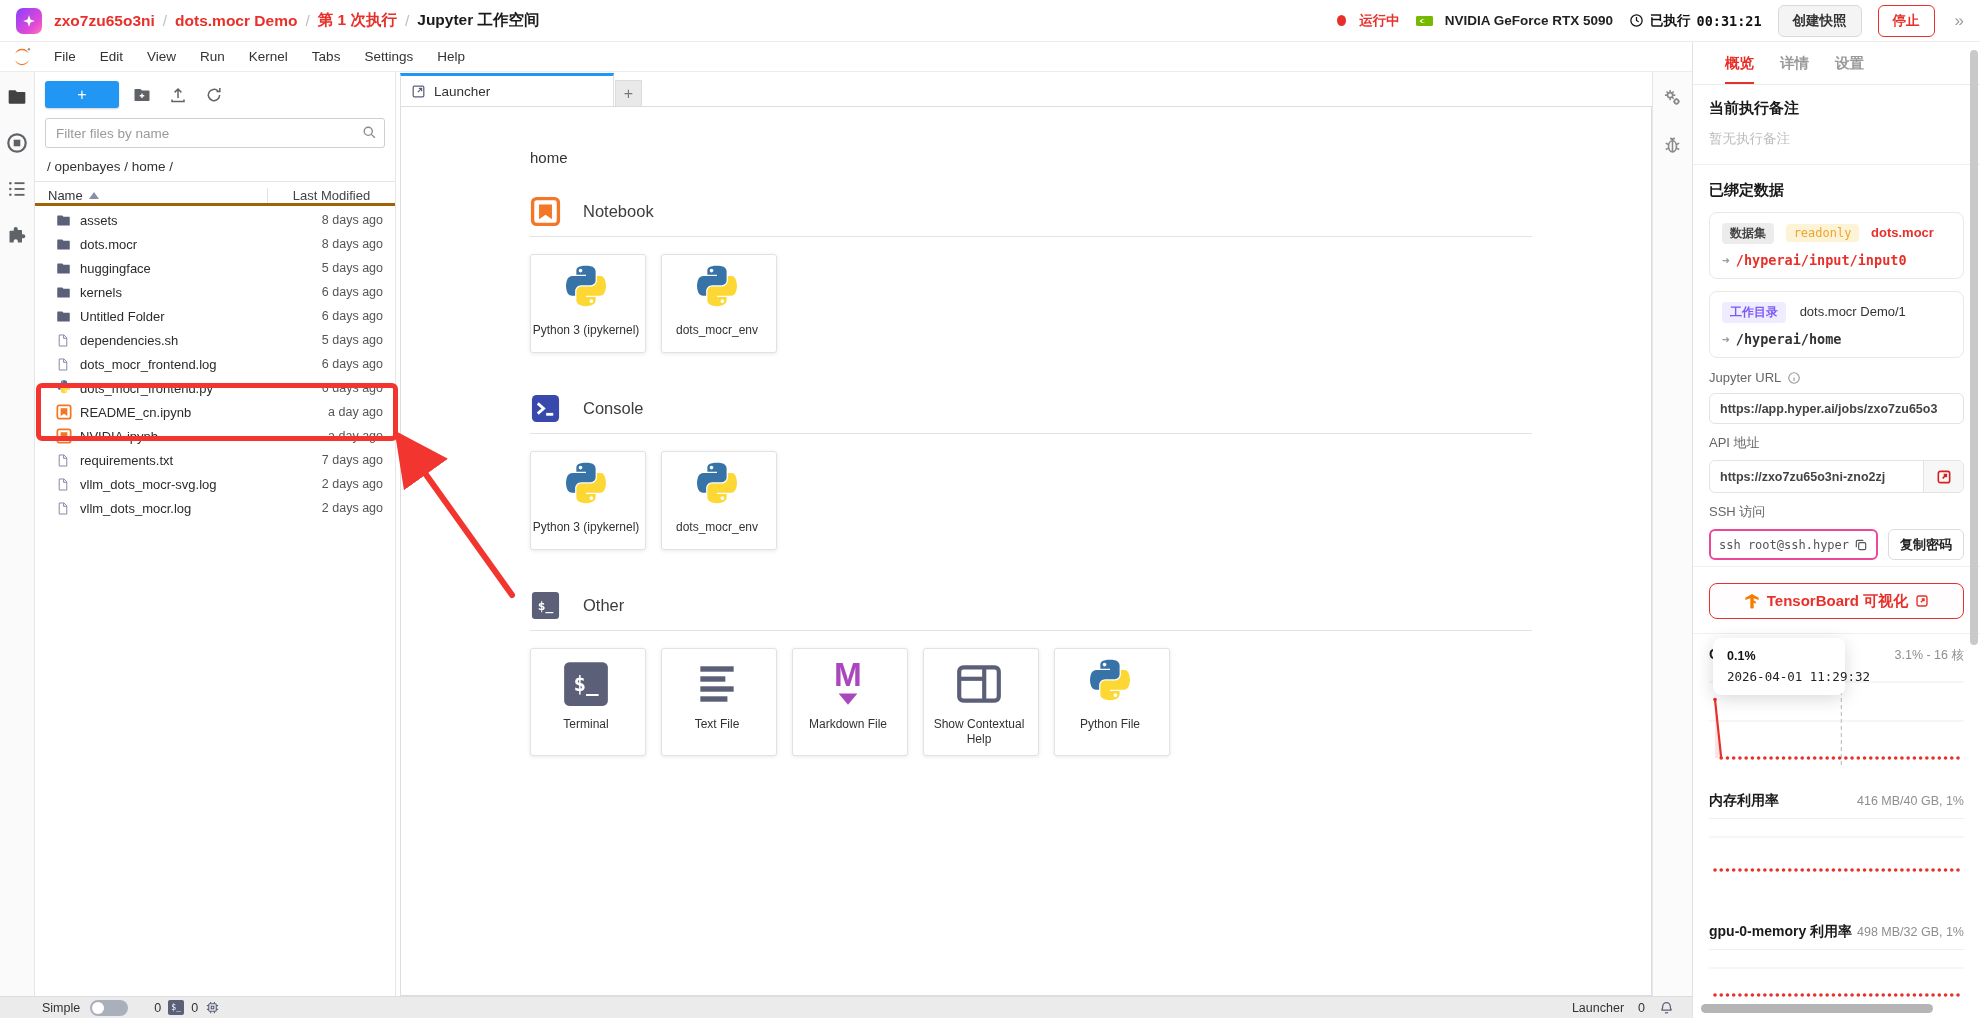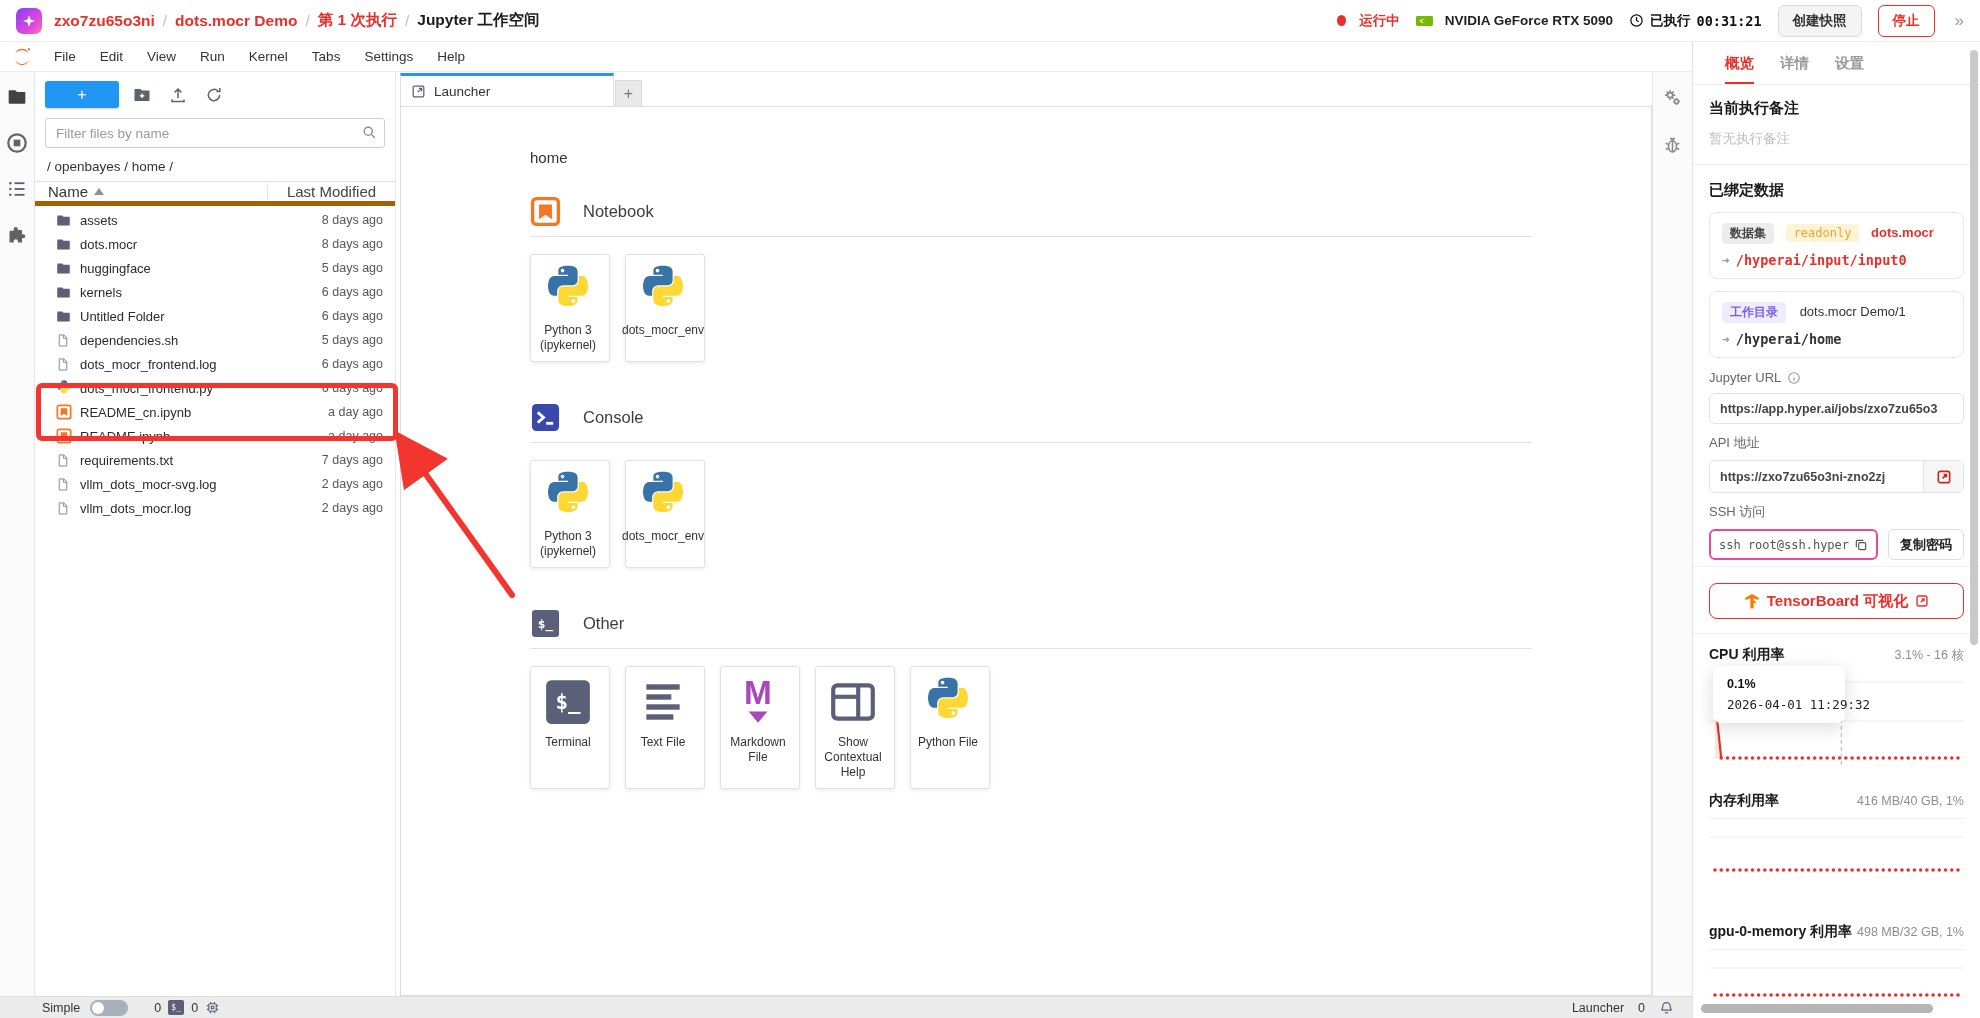--- a/index.html
+++ b/index.html
@@ -38,21 +38,21 @@
   
   .fbrowser { width:361px; border-right:1px solid #e6e6e6; display:flex; flex-direction:column; flex:none; background:#fff; }
   .fb-toolbar { display:flex; align-items:center; gap:10px; padding:9px 10px 4px 10px; }
   .new-btn { width:74px; height:27px; background:#2196f3; border:none; border-radius:3px; color:#fff; font-size:16px; cursor:pointer; box-shadow:0 1px 2px rgba(0,0,0,.2); }
   .tool-icon { width:26px; height:26px; display:flex; align-items:center; justify-content:center; cursor:pointer; }
   .filter-wrap { margin:6px 10px; position:relative; }
   .filter-input { width:100%; height:30px; border:1px solid #cfcfcf; border-radius:3px; padding:0 30px 0 10px; font-size:13.5px; color:#555; font-family:inherit; }
   .filter-input::placeholder { color:#9a9a9a; }
   .filter-search { position:absolute; right:8px; top:7px; }
   .fb-crumb { padding:5px 12px 7px 12px; font-size:13.5px; color:#333; }
-  .fb-header { display:flex; align-items:center; height:25px; border-top:1px solid #e4e4e4; border-bottom:5px solid #a16207; font-size:15px; color:#333; }
+  .fb-header { display:flex; align-items:flex-end; height:25px; border-top:1px solid #e4e4e4; border-bottom:3px solid #a16207; font-size:13px; color:#333; }
   .fb-h-name { flex:1; padding-left:13px; display:flex; align-items:center; gap:6px; }
   .fb-h-mod { width:128px; border-left:1px solid #e4e4e4; text-align:center; color:#444; }
   .flist { flex:1; overflow:hidden; padding-top:2px; }
   .frow { display:flex; align-items:center; height:24px; padding:0 12px 0 21px; cursor:pointer; }
   .ficon { width:16px; height:16px; margin-right:8px; flex:none; display:flex; align-items:center; }
   .fname { flex:1; font-size:13px; color:#2b2b2b; white-space:nowrap; overflow:hidden; }
   .fdate { font-size:12.5px; color:#555; }
 
   
   .dock { flex:1; display:flex; flex-direction:column; min-width:0; background:#fff; padding-left:4px; }
@@ -60,21 +60,21 @@
   .tab { width:214px; height:33px; background:#fff; border:1px solid #e0e0e0; border-bottom:none; border-top:3px solid #2196f3; display:flex; align-items:center; gap:8px; padding:0 10px; font-size:13.5px; color:#333; cursor:pointer; }
   .tab-plus { width:27px; height:26px; background:#e9e9e9; border:1px solid #dcdcdc; border-bottom:none; margin-left:1px; display:flex; align-items:center; justify-content:center; color:#777; font-size:16px; cursor:pointer; }
   .launcher-panel { flex:1; border:1px solid #ddd; border-top:1px solid #ddd; overflow:hidden; background:#fff; padding:42px 0 0 129px; }
   .home-label { font-size:15px; color:#333; margin-bottom:30px; }
   .lsection { margin-bottom:40px; }
   .lsec-head { display:flex; align-items:center; gap:22px; }
   .lsec-icon { width:31px; height:31px; }
   .lsec-title { font-size:16.5px; color:#3d3d3d; }
   .lsec-div { height:1px; background:#e2e2e2; width:1002px; margin:9px 0 17px 0; }
   .cards { display:flex; gap:15px; }
-  .lcard { width:80px; min-height:99px; border:1px solid #e2e2e2; border-radius:3px; background:#fff; box-shadow:0 1px 4px rgba(0,0,0,.09); display:flex; flex-direction:column; align-items:center; padding:10px 4px 8px 0; cursor:pointer; }
+  .lcard { width:116px; min-height:99px; border:1px solid #e2e2e2; border-radius:3px; background:#fff; box-shadow:0 1px 4px rgba(0,0,0,.09); display:flex; flex-direction:column; align-items:center; padding:10px 4px 8px 0; cursor:pointer; }
   .lcard-icon { width:50px; height:50px; display:flex; align-items:center; justify-content:center; margin-bottom:8px; }
   .lcard-label { font-size:12px; color:#333; text-align:center; line-height:1.25; }
 
   .right-strip { width:40px; border-left:1px solid #e6e6e6; background:#fbfbfb; display:flex; flex-direction:column; align-items:center; padding-top:14px; gap:26px; flex:none; }
 
   
   .statusbar { height:22px; background:#ebebeb; border-top:1px solid #ddd; display:flex; align-items:center; padding:0 18px 0 42px; font-size:12.5px; color:#333; flex:none; }
   .toggle { width:38px; height:16px; border-radius:8px; background:#aab0bb; margin:0 26px 0 10px; position:relative; cursor:pointer; }
   .toggle::after { content:""; position:absolute; left:2px; top:2px; width:12px; height:12px; border-radius:50%; background:#fff; }
   .sb-group { display:flex; align-items:center; gap:7px; }
@@ -108,21 +108,21 @@
   .ig-btn { width:40px; border-left:1px solid #e3e3e3; background:#f7f7f7; display:flex; align-items:center; justify-content:center; cursor:pointer; }
   .ssh-row { display:flex; gap:10px; align-items:center; }
   .ssh-input { flex:1; height:31px; border:2px solid #ec4899; border-radius:6px; display:flex; align-items:center; padding:0 8px; font-size:12px; color:#555; font-family:"DejaVu Sans Mono",monospace; white-space:nowrap; overflow:hidden; }
   .copy-btn { height:31px; border:1px solid #dcdcdc; border-radius:6px; background:#fff; font-size:13px; font-weight:bold; color:#222; padding:0 11px; cursor:pointer; font-family:inherit; }
   .tb-btn { margin:16px 16px 14px 16px; width:255px; height:36px; border:1px solid #e8302a; border-radius:8px; background:#fffdfd; color:#e8302a; font-size:15px; font-weight:bold; display:flex; align-items:center; justify-content:center; gap:7px; cursor:pointer; font-family:inherit; }
   .chart-sec { padding:10px 16px 2px 16px; }
   .chart-head { display:flex; align-items:baseline; justify-content:space-between; margin-bottom:4px; }
   .chart-title { font-size:14px; font-weight:bold; color:#1a1a1a; white-space:nowrap; }
   .chart-right { font-size:12.5px; color:#8e8e8e; white-space:nowrap; }
   .chart-svg { display:block; width:255px; }
-  .tooltip { position:absolute; left:20px; top:624px; width:132px; background:#fff; border-radius:8px; box-shadow:0 4px 18px rgba(0,0,0,.15); padding:11px 14px; z-index:6; }
+  .tooltip { position:absolute; left:20px; top:596px; width:132px; background:#fff; border-radius:8px; box-shadow:0 4px 18px rgba(0,0,0,.15); padding:11px 14px; z-index:6; }
   .tt-val { font-size:12.5px; font-weight:bold; color:#111; margin-bottom:6px; }
   .tt-time { font-size:12.5px; color:#222; white-space:nowrap; }
   .panel-vscroll { position:absolute; right:2px; top:8px; width:8px; height:595px; border-radius:4px; background:#c9c9c9; }
   .panel-hscroll { position:absolute; left:8px; bottom:5px; width:232px; height:9px; border-radius:5px; background:#b5b5b5; }
 
   
   .hl-box { position:absolute; left:36px; top:383px; width:362px; height:58px; border:5px solid #f2352f; border-radius:6px; z-index:20; pointer-events:none; }
   .annot-arrow { position:absolute; left:380px; top:425px; z-index:20; pointer-events:none; }
 </style>
 </head>
@@ -347,21 +347,21 @@
               <span class="fname">README_cn.ipynb</span>
               <span class="fdate">a day ago</span>
             </div>
             <div class="frow">
               <span class="ficon">
                 <svg viewBox="0 0 24 24" width="100%" height="100%">
                   <rect x="2" y="2" width="20" height="20" rx="3" fill="none" stroke="#f37726" stroke-width="2.6"></rect>
                   <path fill="#f37726" d="M7 6.5h10V18l-5-3.4L7 18z"></path>
                 </svg>
               </span>
-              <span class="fname">README.ipynb</span>
+              <span class="fname">NVIDIA.ipynb</span>
               <span class="fdate">a day ago</span>
             </div>
             <div class="frow">
               <span class="ficon">
                 <svg viewBox="0 0 24 24" width="14" height="15">
                   <path d="M5.5 2.5h8l5 5v14h-13z" fill="#fff" stroke="#8289a6" stroke-width="1.7"></path>
                   <path d="M13 3v5.2h5.2" fill="none" stroke="#8289a6" stroke-width="1.7"></path>
                 </svg>
               </span>
               <span class="fname">requirements.txt</span>

